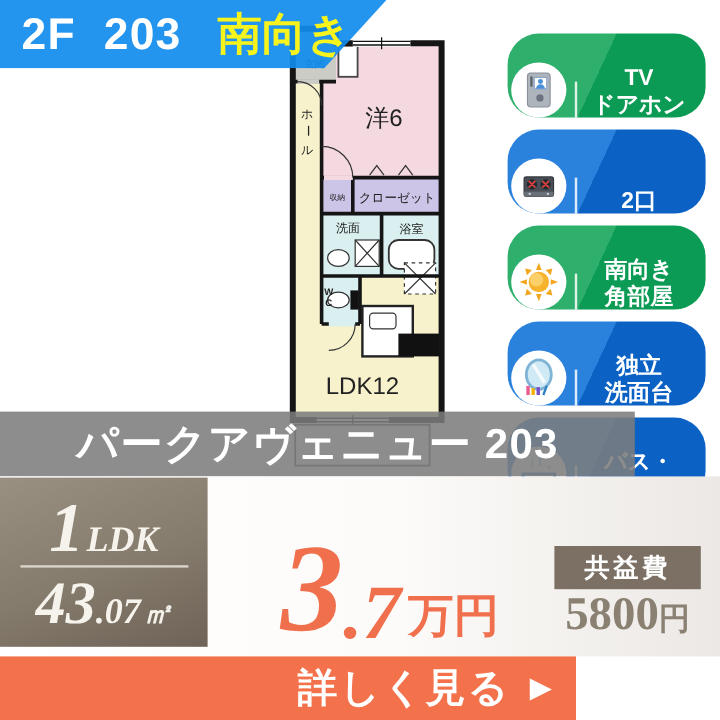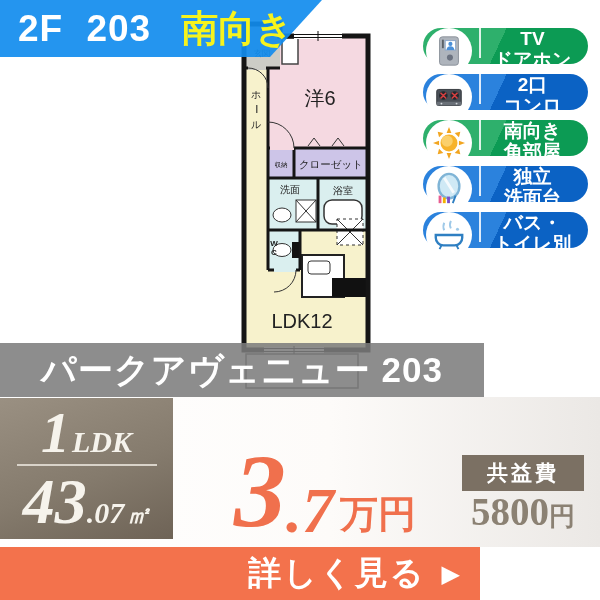--- a/index.html
+++ b/index.html
@@ -13,43 +13,43 @@
     display:flex;align-items:center;padding-left:18px;box-sizing:border-box;gap:30px;}
   .banner .unit{color:#ffffff;font-size:37px;font-weight:700;letter-spacing:1px;word-spacing:12px;}
   .banner .facing{color:#f6f31d;font-size:37px;font-weight:700;}
 
   
   .plan{position:absolute;left:236px;top:10px;z-index:1;}
   .plan text{font-family:"Liberation Sans","DejaVu Sans",sans-serif;fill:#222;}
 
   
   .badges{position:absolute;left:423px;top:28px;width:165px;display:flex;flex-direction:column;gap:10px;z-index:5;}
-  .badge{height:36px;border-radius:26px;display:flex;align-items:flex-start;padding-left:3px;box-sizing:border-box;}
+  .badge{height:70px;border-radius:26px;display:flex;align-items:flex-end;padding-left:3px;box-sizing:border-box;}
   .badge.green{background:linear-gradient(115deg,#2eb06c 0%,#2eb06c 46%,#0c9b54 46%,#0c9b54 100%);}
   .badge.blue{background:linear-gradient(115deg,#2b82dd 0%,#2b82dd 46%,#0b62c4 46%,#0b62c4 100%);}
   .icon-circle{width:46px;height:46px;border-radius:50%;background:#ffffff;display:flex;align-items:center;justify-content:center;flex:0 0 46px;}
   .badge .sep{width:2px;height:30px;background:rgba(255,255,255,0.85);margin-left:7px;}
   .badge .lines{flex:1;text-align:center;color:#fff;font-weight:700;font-size:19px;line-height:1.12;padding-right:4px;}
 
   
-  .namebar{position:absolute;left:0;top:343px;width:484px;height:54px;z-index:6;
+  .namebar{position:absolute;left:0;top:343px;width:529px;height:54px;z-index:6;
     background:rgba(124,124,124,0.87);display:flex;align-items:center;justify-content:center;}
   .namebar .pname{color:#ffffff;font-size:35px;font-weight:700;letter-spacing:1px;}
 
   
   .summary{position:absolute;left:0;top:397px;width:600px;height:150px;z-index:6;
     background:linear-gradient(90deg,#ffffff 0%,#fdfbf9 55%,#ebe8e5 100%);}
   .specbox{position:absolute;left:0;top:1px;width:173px;height:141px;
     background:linear-gradient(160deg,#9a9082 0%,#857b6d 55%,#6e6356 100%);
     display:flex;flex-direction:column;align-items:center;justify-content:center;color:#f6f3ec;}
   .serifit{font-family:"Liberation Serif","DejaVu Serif",serif;font-style:italic;font-weight:700;}
   .specbox .l1 .big{font-size:58px;}
   .specbox .l1 .small{font-size:30px;margin-left:2px;}
   .specbox .rule{width:140px;border-top:2px solid #d9d3c9;margin:2px 0 4px 0;}
-  .specbox .l2 .big{font-size:64px;}
+  .specbox .l2 .big{font-size:50px;}
   .specbox .l2 .small{font-size:30px;}
   .specbox .l2 .unit{font-size:24px;margin-left:2px;}
   .l1,.l2{display:flex;align-items:baseline;line-height:1;}
   .rent{position:absolute;left:190px;top:0;width:270px;height:146px;
     display:flex;align-items:baseline;justify-content:center;color:#f0704d;line-height:1;padding-top:10px;box-sizing:border-box;}
   .rent .int{font-size:104px;}
   .rent .dec{font-size:64px;}
   .rent .unit{font-size:38px;font-weight:700;font-family:"Liberation Serif","DejaVu Serif",serif;margin-left:6px;align-self:flex-end;padding-bottom:10px;}
   .rent{align-items:flex-end;}
   .fee{position:absolute;right:16px;top:58px;width:122px;text-align:center;}
@@ -181,21 +181,20 @@
           <circle cx="24" cy="16.5" r="4.5" fill="#23282e"></circle>
           <path d="M9,13.5 l6,6 M15,13.5 l-6,6 M21,13.5 l6,6 M27,13.5 l-6,6" stroke="#d94040" stroke-width="1.6"></path>
           <rect x="5" y="23" width="26" height="4" fill="#6a7078"></rect>
           <circle cx="10" cy="25" r="1" fill="#d3d7db"></circle>
             <circle cx="26" cy="25" r="1" fill="#d3d7db"></circle>
         </svg>
       </span>
       <span class="sep"></span>
       <span class="lines">
         <div>2口</div>
-        <div>コンロ</div>
       </span>
     </div>
 
     <div class="badge green">
       <span class="icon-circle">
         <svg width="34" height="34" viewBox="0 0 36 36">
           <g fill="#f2a51f">
             <path d="M18,1 L15.5,7.5 L20.5,7.5 Z"></path>
               <path d="M18,35 L15.5,28.5 L20.5,28.5 Z"></path>
             <path d="M1,18 L7.5,15.5 L7.5,20.5 Z"></path>

